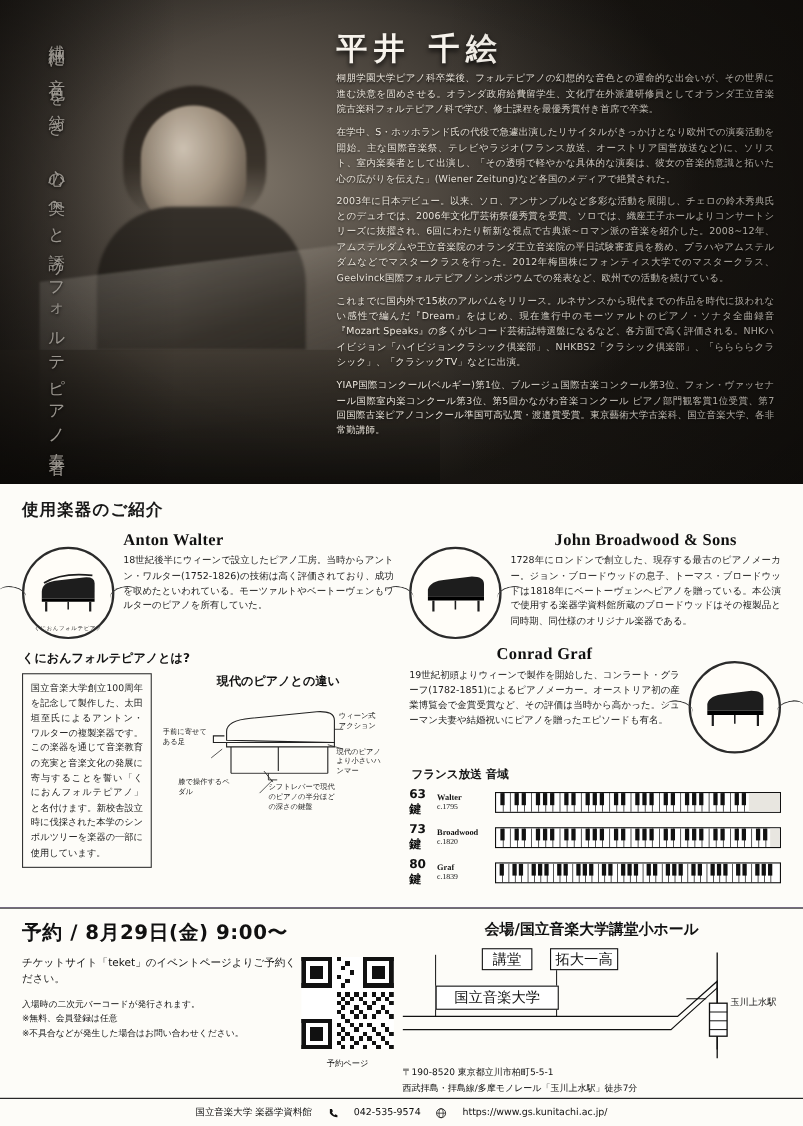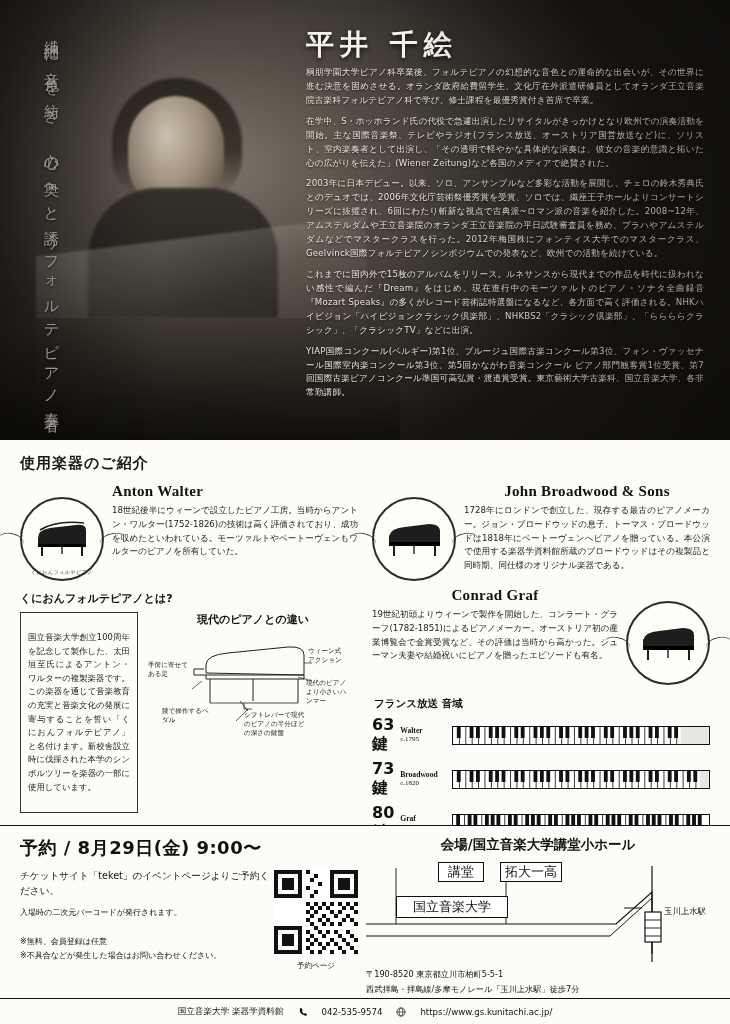--- a/index.html
+++ b/index.html
@@ -125,42 +125,42 @@
     font-size:8.6px; line-height:1.6; color:#1b1b1b; text-align:justify;
     font-family:"DejaVu Sans", sans-serif;
   }
 
   .sub-q{
     font-size:11px; font-weight:bold; color:#111; margin:10px 0 6px 0;
     font-family:"DejaVu Sans", sans-serif;
   }
   .kuni-row{ display:flex; gap:10px; }
   .kuni-box{
-    width:118px; border:1px solid #333; padding:18px 7px;
+    width:118px; border:1px solid #333; padding:6px 7px;
     font-size:8.4px; line-height:1.62; color:#1b1b1b; text-align:justify;
     font-family:"DejaVu Sans", sans-serif;
   }
   .diff-box{ flex:1 1 auto; }
   .diff-title{
     font-size:11px; font-weight:bold; text-align:center; color:#111; margin-bottom:2px;
     font-family:"DejaVu Sans", sans-serif;
   }
   .diff-fig{ position:relative; height:118px; }
   .diff-label{
     position:absolute; font-size:6.6px; color:#222; line-height:1.35;
     font-family:"DejaVu Sans", sans-serif;
   }
 
   
   .range-title{
     font-size:10.5px; font-weight:bold; color:#111; margin:12px 0 4px 2px;
     font-family:"DejaVu Sans", sans-serif;
   }
   .range-row{ display:flex; align-items:center; gap:6px; margin-bottom:4px; }
-  .range-keys{ font-size:16px; font-weight:bold; color:#111; width:30px;
+  .range-keys{ font-size:11px; font-weight:bold; color:#111; width:30px;
     font-family:"DejaVu Sans", sans-serif; }
   .range-meta{ width:72px; font-size:7px; line-height:1.2; color:#111;
     font-family:"Liberation Serif", serif; }
   .range-meta b{ display:block; font-size:7.6px; font-weight:bold; }
   .kb{ position:relative; height:19px; background:#fff; border:1px solid #111; overflow:hidden; }
 
   
   .booking{
     position:relative; width:730px; height:199px; background:#fdfcf8;
     border-top:1px solid #111; padding:10px 20px 0 20px;
@@ -577,21 +577,21 @@
     </div>
   </div>
 
   <div class="booking">
     <div class="bk-cols">
 
       <div class="bk-left">
         <div class="bk-date">予約 / 8月29日(金) 9:00〜</div>
         <div class="bk-line" style="width:250px;">チケットサイト「teket」のイベントページよりご予約ください。</div>
         <div class="bk-small" style="width:250px;">入場時の二次元バーコードが発行されます。</div>
-        <div class="bk-small" style="width:250px; margin-top:16px;">※無料、会員登録は任意</div>
+        <div class="bk-small" style="width:250px; margin-top:0;">※無料、会員登録は任意</div>
         <div class="bk-small" style="width:250px; margin-top:1px;">※不具合などが発生した場合はお問い合わせください。</div>
 
         <div class="qr-wrap">
           <svg class="qr" viewBox="0 0 21 21" shape-rendering="crispEdges">
             <rect width="21" height="21" fill="#fff"></rect>
             <g fill="#111">
               <rect x="0" y="0" width="7" height="1"></rect>
                 <rect x="0" y="6" width="7" height="1"></rect>
               <rect x="0" y="0" width="1" height="7"></rect>
                 <rect x="6" y="0" width="1" height="7"></rect>

